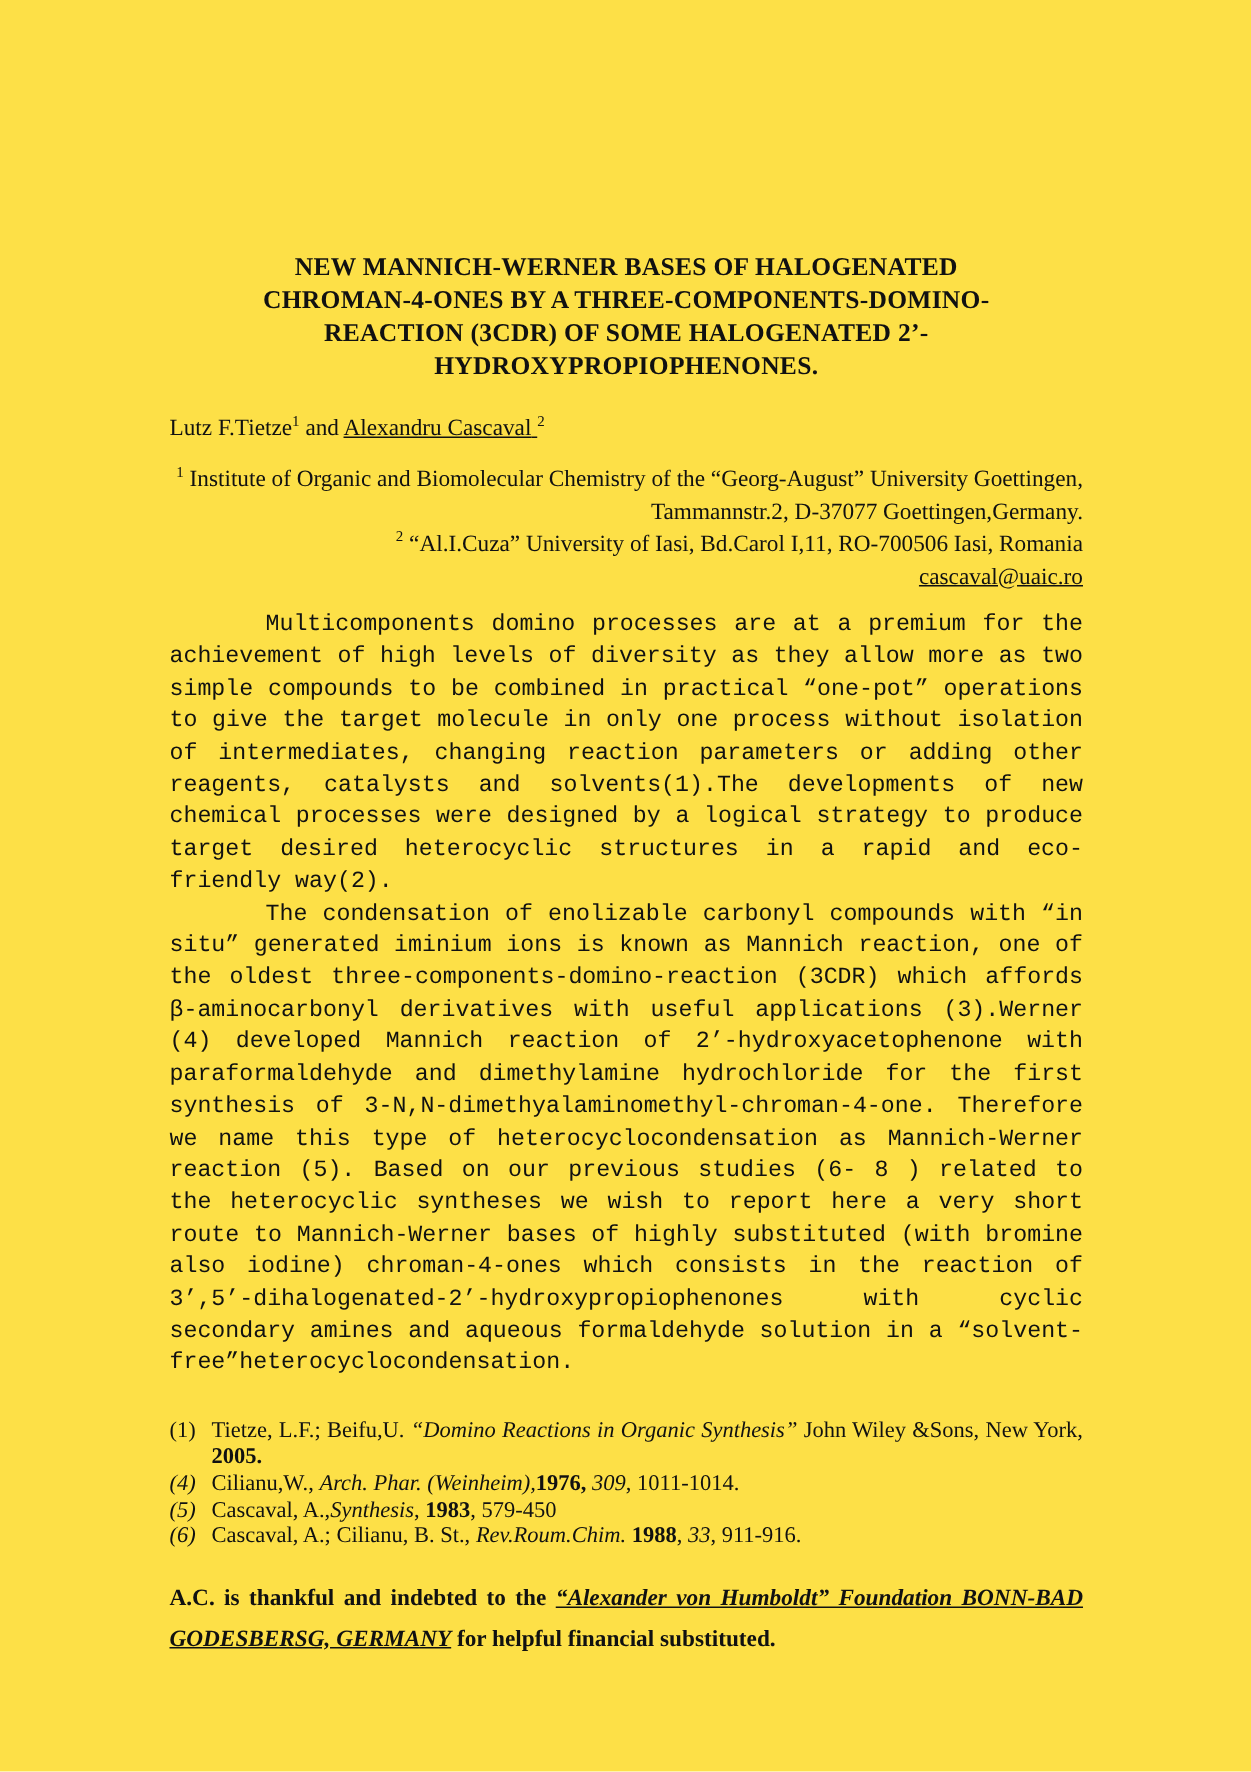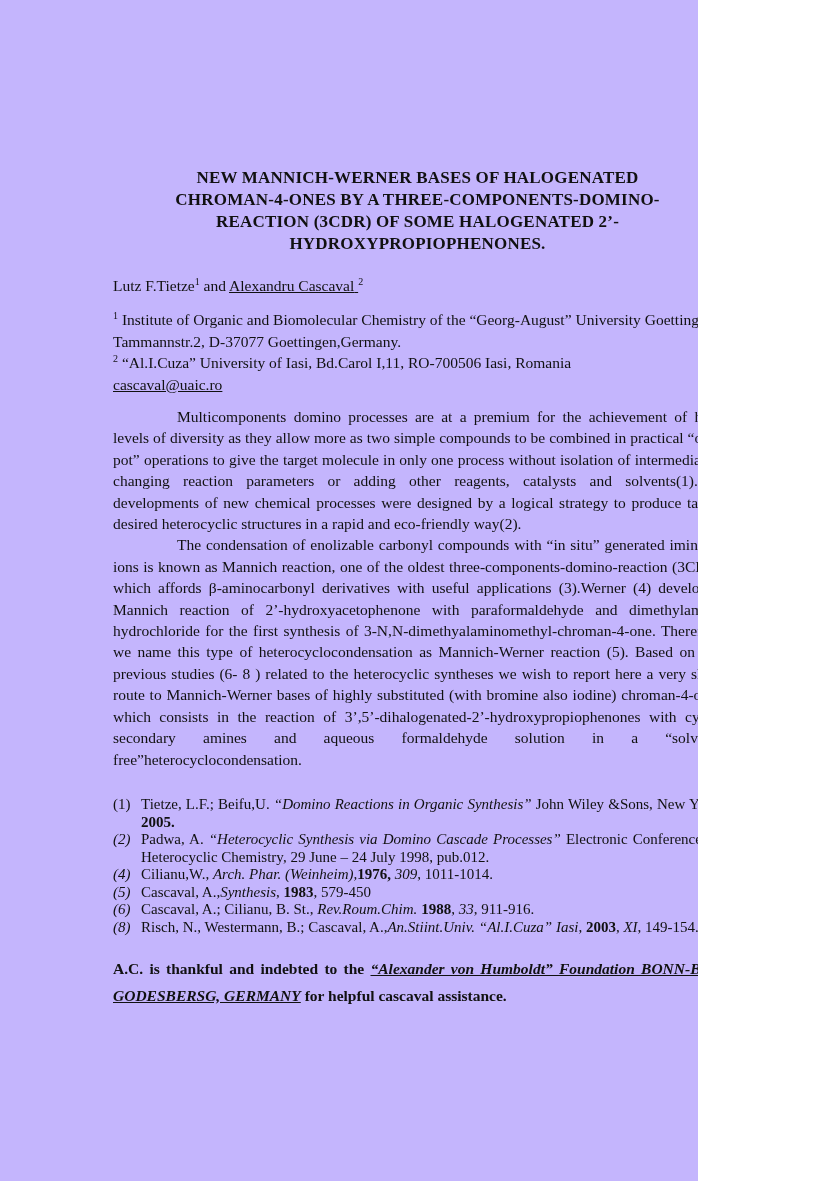--- a/index.html
+++ b/index.html
@@ -1,20 +1,20 @@
 <!DOCTYPE html>
 <html><head>
 <meta charset="utf-8">
 <style>
   html,body{margin:0;padding:0;background:#ffffff;}
   .page{
     position:relative;
-    width:698px;
+    width:834px;
     height:1181px;
-    background:#c4b5fd;
+    background:#fde047;
     color:#111111;
     font-family:"Liberation Serif","DejaVu Serif",serif;
     overflow:hidden;
   }
   .content{
     position:absolute;
     left:113px;
     top:0;
     width:609px;
     padding-top:167px;
@@ -35,29 +35,30 @@
     line-height:20px;
     white-space:nowrap;
   }
   sup{
     font-size:10px;
     line-height:0;
     vertical-align:super;
   }
   .affils{
     margin-top:13px;
-    text-align:left;
+    text-align:right;
     font-size:15.5px;
     line-height:21.5px;
   }
   .body-text{
     margin-top:11px;
     font-size:15.5px;
     line-height:21.4px;
     text-align:justify;
+    font-family:Liberation Mono, monospace;
   }
   .body-text p{
     margin:0;
     text-indent:64px;
   }
   .refs{
     margin-top:26px;
     font-size:15px;
     line-height:17.6px;
     text-align:justify;
@@ -105,23 +106,21 @@
       <div><span class="ul">cascaval@uaic.ro</span></div>
     </div>
 
     <div class="body-text">
       <p>Multicomponents domino processes are at a premium for the achievement of high levels of diversity as they allow more as two simple compounds to be combined in practical “one-pot” operations to give the target molecule in only one process without isolation of intermediates, changing reaction parameters or adding other reagents, catalysts and solvents(1).The developments of new chemical processes were designed by a logical strategy to produce target desired heterocyclic structures in a rapid and eco-friendly way(2).</p>
       <p>The condensation of enolizable carbonyl compounds with “in situ” generated iminium ions is known as Mannich reaction, one of the oldest three-components-domino-reaction (3CDR) which affords β-aminocarbonyl derivatives with useful applications (3).Werner (4) developed Mannich reaction of 2’-hydroxyacetophenone with paraformaldehyde and dimethylamine hydrochloride for the first synthesis of 3-N,N-dimethyalaminomethyl-chroman-4-one. Therefore we name this type of heterocyclocondensation as Mannich-Werner reaction (5). Based on our previous studies (6- 8 ) related to the heterocyclic syntheses we wish to report here a very short route to Mannich-Werner bases of highly substituted (with bromine also iodine) chroman-4-ones which consists in the reaction of 3’,5’-dihalogenated-2’-hydroxypropiophenones with cyclic secondary amines and aqueous formaldehyde solution in a “solvent-free”heterocyclocondensation.</p>
     </div>
 
     <div class="refs">
         <div class="ref"><span class="ref-label">(1)</span><span>Tietze, L.F.; Beifu,U. </span><span class="it">“Domino Reactions in Organic Synthesis”</span><span> John Wiley &amp;Sons, New York, </span><span class="bd">2005.</span></div>
-        <div class="ref"><span class="ref-label it">(2)</span><span>Padwa, A. </span><span class="it">“Heterocyclic Synthesis via Domino Cascade Processes”</span><span> Electronic Conference on Heterocyclic Chemistry, 29 June – 24 July 1998, pub.012.</span></div>
         <div class="ref"><span class="ref-label it">(4)</span><span>Cilianu,W., </span><span class="it">Arch. Phar. (Weinheim),</span><span class="bd">1976, </span><span class="it">309</span><span>, 1011-1014.</span></div>
         <div class="ref"><span class="ref-label it">(5)</span><span>Cascaval, A.,</span><span class="it">Synthesis</span><span>, </span><span class="bd">1983</span><span>, 579-450</span></div>
         <div class="ref"><span class="ref-label it">(6)</span><span>Cascaval, A.; Cilianu, B. St., </span><span class="it">Rev.Roum.Chim.</span><span> </span><span class="bd">1988</span><span>, </span><span class="it">33</span><span>, 911-916.</span></div>
-        <div class="ref"><span class="ref-label it">(8)</span><span>Risch, N., Westermann, B.; Cascaval, A.,</span><span class="it">An.Stiint.Univ. “Al.I.Cuza” Iasi</span><span>, </span><span class="bd">2003</span><span>, </span><span class="it">XI</span><span>, 149-154.</span></div>
       </div>
 
-    <p class="ack"><span class="bd">A.C. is thankful and indebted to the </span><span class="it bd ul">“Alexander von Humboldt” Foundation BONN-BAD GODESBERSG, GERMANY</span><span class="bd"> for helpful cascaval assistance.</span></p>
+    <p class="ack"><span class="bd">A.C. is thankful and indebted to the </span><span class="it bd ul">“Alexander von Humboldt” Foundation BONN-BAD GODESBERSG, GERMANY</span><span class="bd"> for helpful financial substituted.</span></p>
 
   </div>
 </div>
 
 </body></html>

